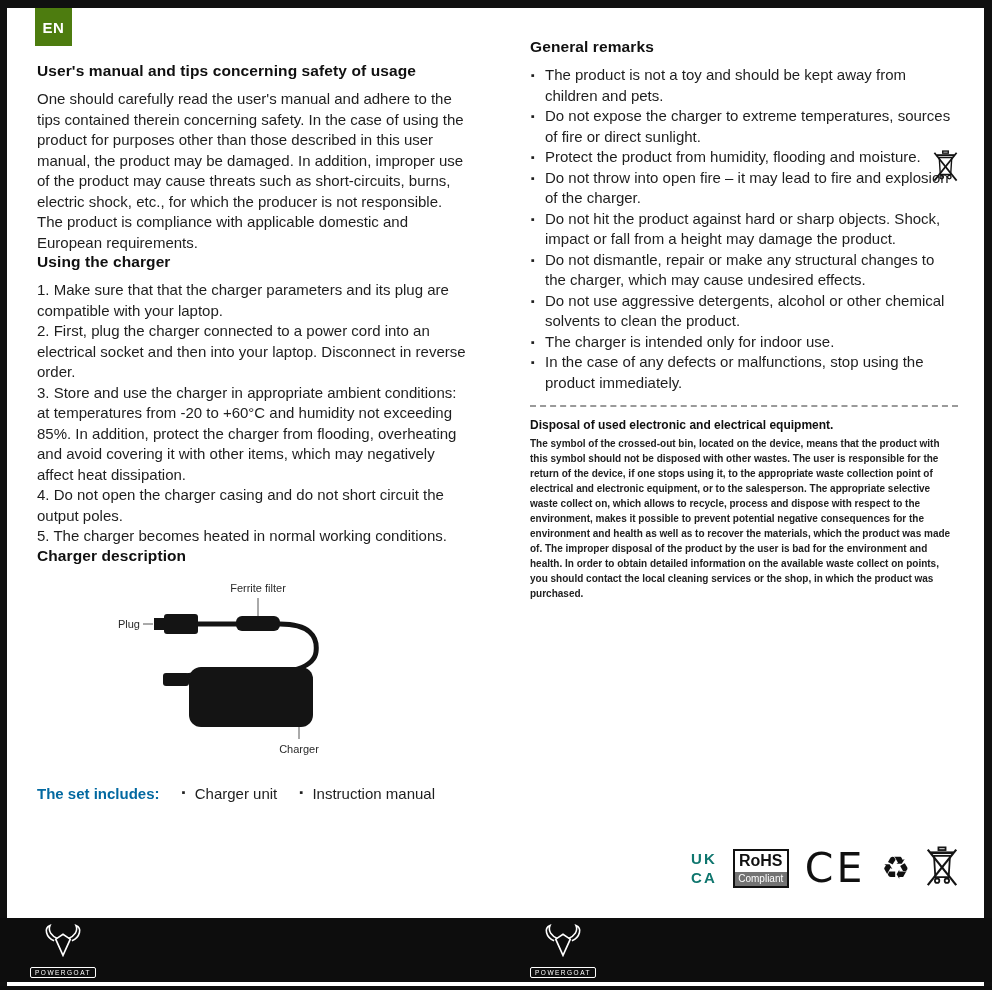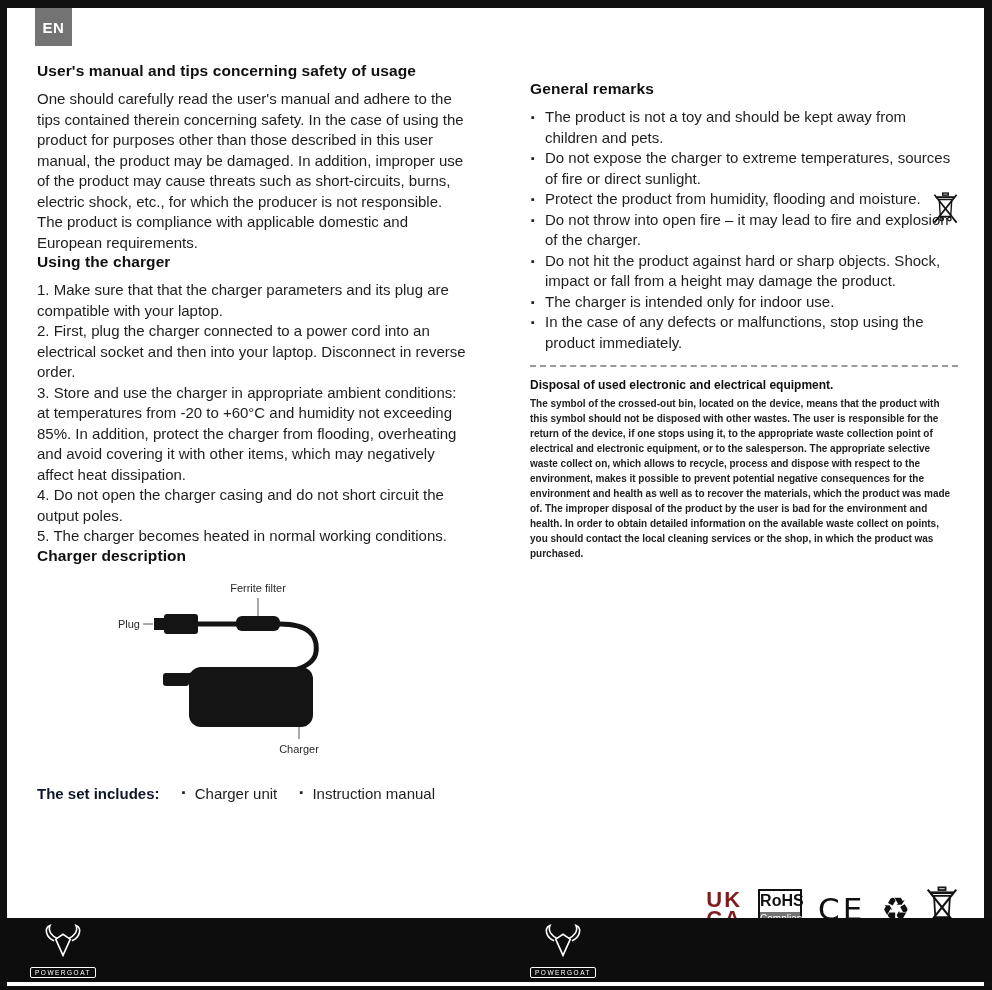--- a/index.html
+++ b/index.html
@@ -9,26 +9,26 @@
     background:#ffffff;
     font-family:"Liberation Sans", sans-serif;
     color:#1e1e1e;
     overflow:hidden;
   }
   .edge-top { position:absolute; top:0; left:0; width:100%; height:8px; background:#101010; }
   .edge-left { position:absolute; top:0; left:0; width:7px; height:100%; background:#101010; }
   .edge-right { position:absolute; top:0; right:0; width:8px; height:100%; background:#101010; }
   .lang-badge {
     position:absolute; top:8px; left:35px; width:37px; height:38px;
-    background:#737373; color:#fff; font-weight:bold; font-size:15px;
+    background:#4d7c0f; color:#fff; font-weight:bold; font-size:15px;
     display:flex; align-items:center; justify-content:center; letter-spacing:.5px;
   }
   .col-left  { position:absolute; left:37px;  top:62px; width:432px; }
   .col-right { position:absolute; left:530px; top:38px; width:428px; position:absolute; }
-  .col-right { position:absolute;margin-top:42px; }
+  .col-right { position:absolute; }
   h3.sec {
     font-size:15.5px; font-weight:bold; color:#101010;
     margin:0 0 9px 0; letter-spacing:.1px;
   }
   .mt14 { margin-top:15px; }
   .mt16 { margin-top:17px; }
   p.body, .plainlist p {
     font-size:15px; line-height:20.5px; color:#1e1e1e;
   }
   .plainlist p { margin:0; }
@@ -49,36 +49,36 @@
   .disposal-body {
     margin-top:4px; font-size:10px; line-height:15px; color:#222;font-weight:bold;
   }
   
   .diagram-wrap { margin-top:8px; }
   .dlabel { font-size:11px; fill:#2a2a2a; font-family:"Liberation Sans", sans-serif; }
   .dline  { stroke:#555; stroke-width:1; }
   .cable  { stroke:#141414; stroke-width:5; fill:none; stroke-linecap:round; }
   
   .set-includes { margin-top:22px; font-size:15px; }
-  .set-includes .lbl { font-weight:bold; color:#0f172a;text-align:right; }
+  .set-includes .lbl { font-weight:bold; color:#0369a1;text-align:right; }
   .set-includes .item { position:relative; margin-left:31px; }
   .set-includes .item::before {
     content:"\25AA"; position:absolute; left:-13px; top:1px; font-size:11px;
   }
   
   .bin-small { position:absolute; top:112px; right:0; }
   .marks-row {
     position:absolute; top:806px; right:0;
     display:flex; align-items:center; justify-content:flex-end; gap:16px;
   }
-  .ukca { font-weight:bold; font-size:22px; line-height:19px; letter-spacing:2px; color:#7f1d1d; text-align:left; }
-  .rohs { border:2px solid #101010; width:44px; text-align:center; }
+  .ukca { font-weight:bold; font-size:15px; line-height:19px; letter-spacing:2px; color:#0f766e; text-align:left; }
+  .rohs { border:2px solid #101010; width:56px; text-align:center; }
   .rohs .rohs-name { font-weight:bold; font-size:16px; padding:1px 0 2px; color:#101010; }
   .rohs .rohs-sub  { background:#737373; color:#fff; font-size:10px; padding:1px 0 2px; }
-  .ce { font-size:31px; color:#101010; letter-spacing:3px; font-family:"DejaVu Sans", sans-serif; }
+  .ce { font-size:41px; color:#101010; letter-spacing:3px; font-family:"DejaVu Sans", sans-serif; }
   .recycle { font-size:32px; color:#101010; font-family:"DejaVu Sans", sans-serif; line-height:1; }
   
   .footer { position:absolute; left:0; top:918px; width:100%; height:64px; background:#0d0d0d; }
   .bottom-line { position:absolute; left:0; top:986px; width:100%; height:4px; background:#0d0d0d; }
   .goat-logo { position:absolute; top:5px; width:70px; text-align:center; }
   .goat-logo.pos1 { left:28px; }
   .goat-logo.pos2 { left:528px; }
   .goat-label {
     display:inline-block; margin-top:1px; border:1px solid #fff; color:#fff;
     font-size:6.5px; letter-spacing:1.5px; padding:1px 4px; border-radius:2px;
@@ -135,20 +135,22 @@
 
 <div class="col-right" style="left:530px; top:38px; width:428px;">
   <h3 class="sec">General remarks</h3>
 
   <ul class="bullets">
     <li>The product is not a toy and should be kept away from children and pets.</li>
     <li>Do not expose the charger to extreme temperatures, sources of fire or direct sunlight.</li>
     <li>Protect the product from humidity, flooding and moisture.</li>
     <li>Do not throw into open fire – it may lead to fire and explosion of the charger.</li>
     <li>Do not hit the product against hard or sharp objects. Shock, impact or fall from a height may damage the product.</li>
+    <li>Do not dismantle, repair or make any structural changes to the charger, which may cause undesired effects.</li>
+    <li>Do not use aggressive detergents, alcohol or other chemical solvents to clean the product.</li>
     <li>The charger is intended only for indoor use.</li>
     <li>In the case of any defects or malfunctions, stop using the product immediately.</li>
   </ul>
 
   <div class="bin-small">
     <svg viewBox="0 0 36 46" width="25" height="32">
       <g fill="none" stroke="#141414" stroke-width="2">
         <rect x="14" y="1.5" width="8" height="3"></rect>
         <line x1="5" y1="7.5" x2="31" y2="7.5" stroke-width="3"></line>
         <path d="M9,11 h18 l-1.5,24 h-15 z"></path>

